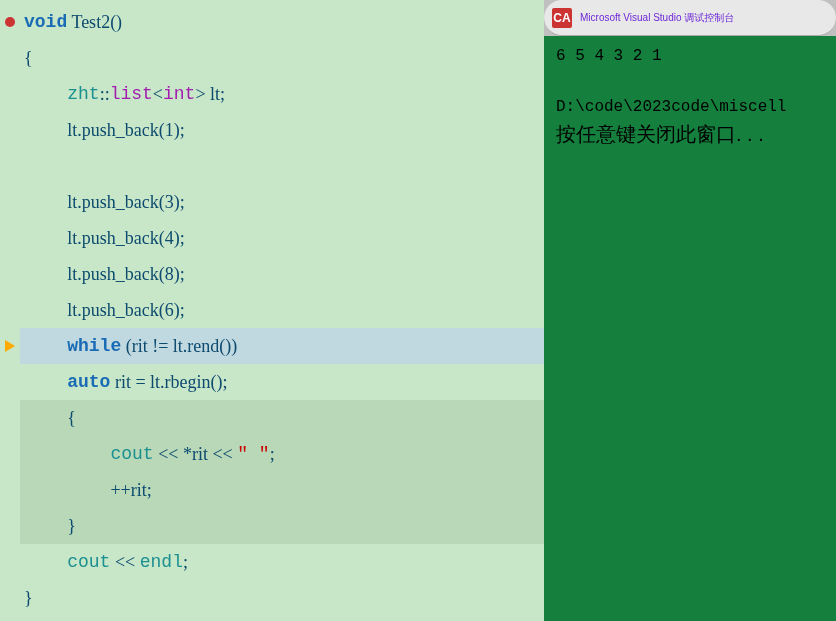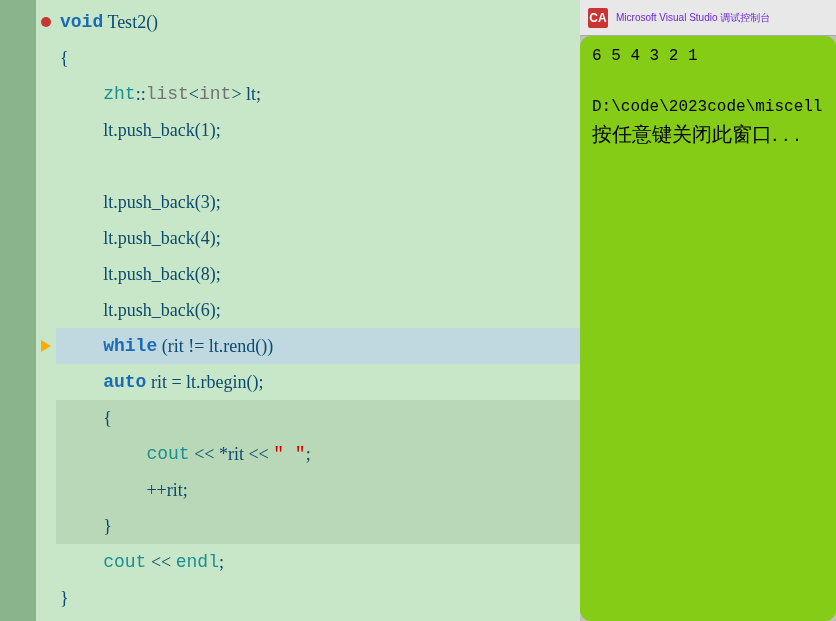--- a/index.html
+++ b/index.html
@@ -13,21 +13,20 @@
       flex-direction: row;
     }
 
     
     .code-panel {
       width: 544px;
       height: 621px;
       background: #c8e6c8;
       position: relative;
       overflow: hidden;
-      margin-left: 36px;
     }
 
     .code-area {
       padding: 4px 0;
       position: relative;
     }
 
     .code-line {
       display: flex;
       flex-direction: row;
@@ -76,21 +75,21 @@
       display: flex;
       align-items: center;
       padding-left: 4px;
       font-size: 18px;
       line-height: 36px;
       white-space: pre;
     }
 
     
     .kw { color: #1a6bb5; font-weight: bold; } 
-    .kw2 { color: #737373; } 
+    .kw2 { color: #a21caf; } 
     .ns { color: #1a9090; }
     .str { color: #cc0000; }
     .plain { color: #0c4a6e; font-family: Liberation Serif, serif; }
 
     
     .console-panel {
       flex: 1;
       height: 621px;
       background: #c0c0c0;
       display: flex;
@@ -98,20 +97,21 @@
     }
 
     .console-titlebar {
       height: 36px;
       background: #e8e8e8;
       display: flex;
       align-items: center;
       padding: 0 8px;
       gap: 8px;
       border-bottom: 1px solid #aaa;
+      border-radius: 18px;
     }
 
     .console-icon {
       width: 20px;
       height: 20px;
       background: #cc3333;
       border-radius: 2px;
       display: flex;
       align-items: center;
       justify-content: center;
@@ -122,26 +122,25 @@
     }
 
     .console-title {
       font-family: 'Microsoft YaHei', 'SimHei', sans-serif;
       font-size: 10px;
       color: #6d28d9;
     }
 
     .console-body {
       flex: 1;
-      background: #84cc16;
+      background: #15803d;
       padding: 8px 12px;
       font-family: 'Consolas', 'Courier New', monospace;
       font-size: 16px;
       color: #000;
-      border-radius: 11px;
     }
 
     .console-output-line {
       line-height: 1.6;
       white-space: pre;
     }
 
     .console-path-line {
       line-height: 1.5;
       white-space: nowrap;

